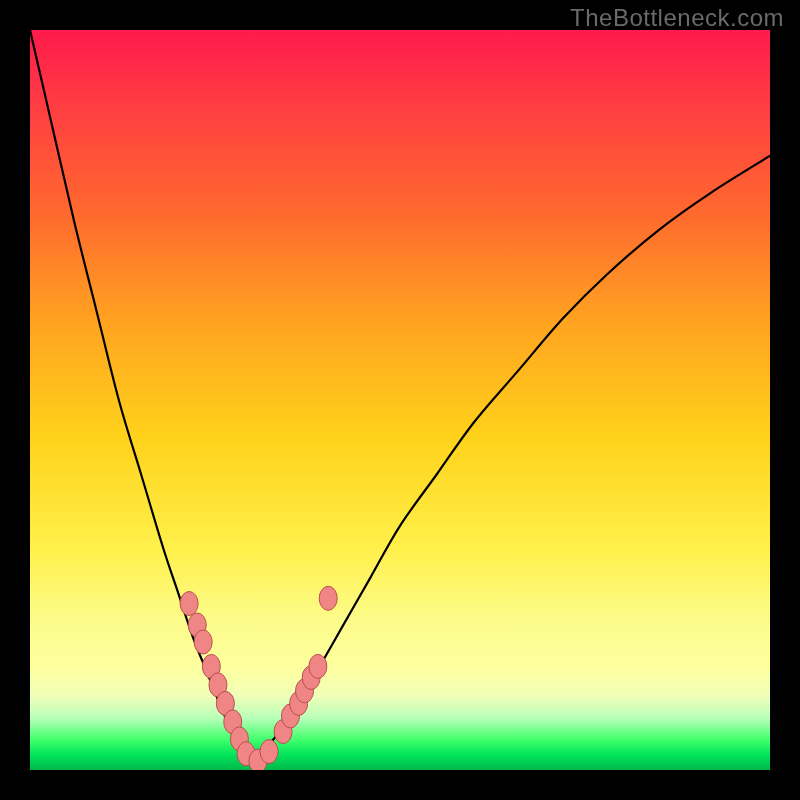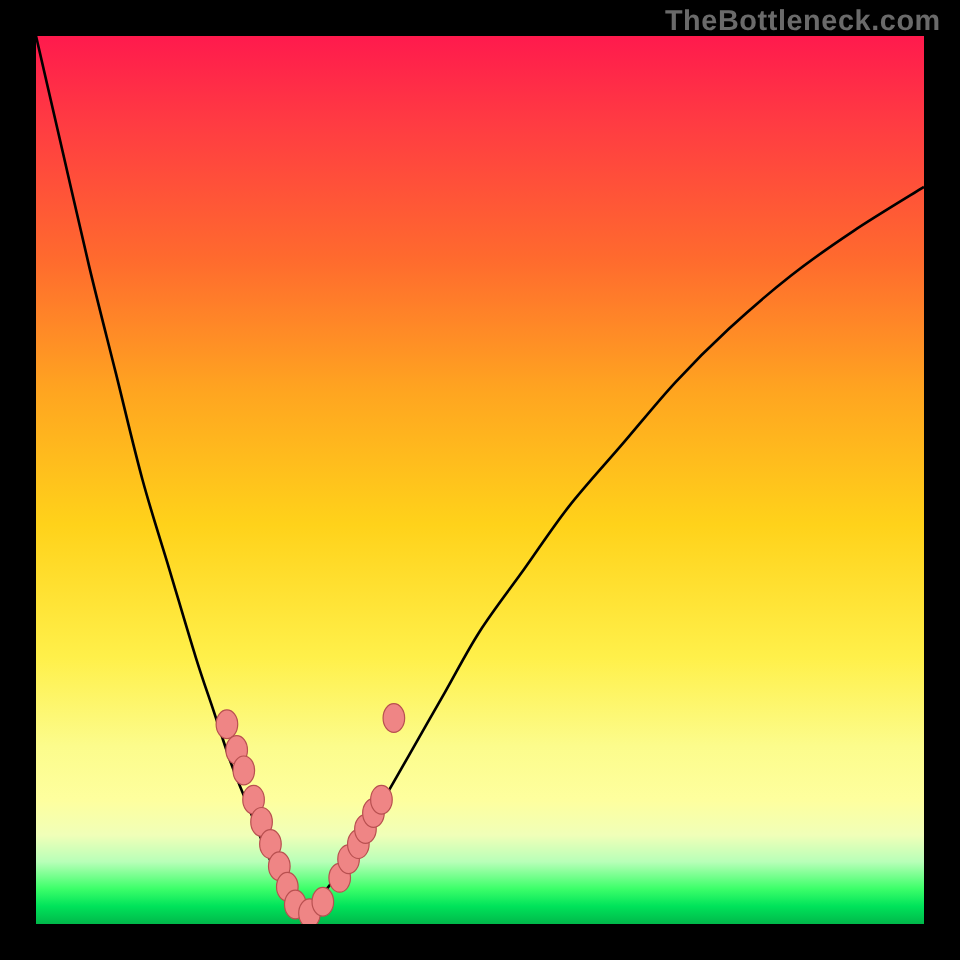--- a/index.html
+++ b/index.html
@@ -39,21 +39,21 @@
       #3dff6a 96%,
       #00e35a 98%,
       #00b84a 100%
     );
   }
   .watermark {
     position: absolute;
     top: 4px;
     right: 16px;
     font-size: 24px;
-    font-weight: 700;
+    font-weight: 400;
     color: #6a6a6a;
     letter-spacing: 0.5px;
   }
   svg.curves {
     position: absolute;
     top: 0; left: 0;
     width: 740px; height: 740px;
   }
   .curve {
     fill: none;

